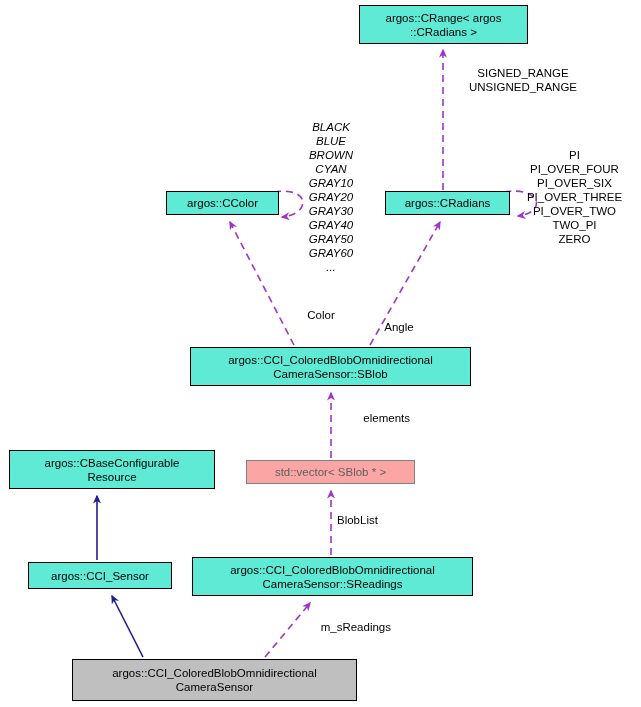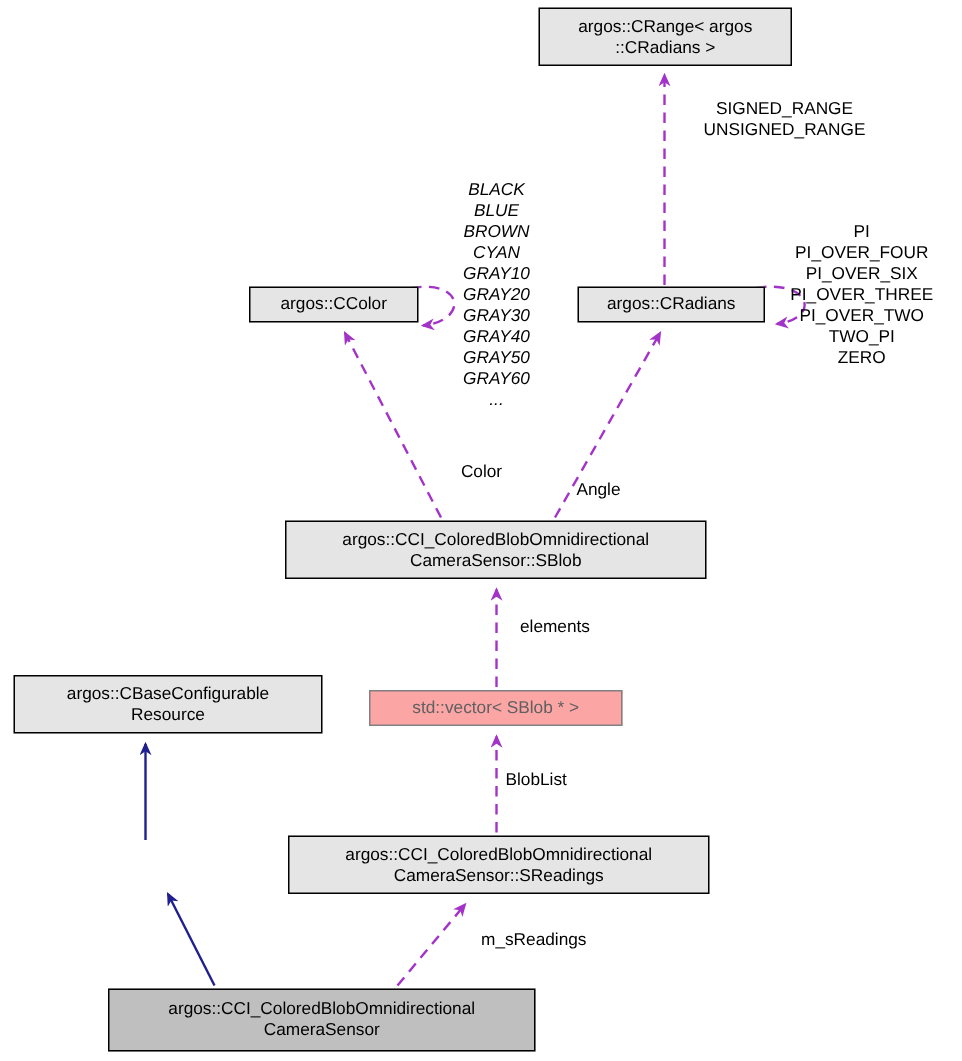--- a/index.html
+++ b/index.html
@@ -22,21 +22,21 @@
     position: absolute;
     left: 0;
     top: 0;
     width: 641px;
     height: 707px;
   }
   .node {
     position: absolute;
     box-sizing: border-box;
     border: 1px solid #000000;
-    background: #e5e5e5;
+    background: #5eead4;
     color: #000000;
     font-size: 11.5px;
     line-height: 14px;
     text-align: center;
     display: flex;
     align-items: center;
     justify-content: center;
     white-space: pre;
     letter-spacing: 0px;
   }
@@ -140,20 +140,23 @@
   <div class="node" style="left:9px; top:450px; width:206px; height:39px;">
     <span>argos::CBaseConfigurable
 Resource</span>
   </div>
 
   <div class="node" style="left:192px; top:557px; width:281px; height:39px;">
     <span>argos::CCI_ColoredBlobOmnidirectional
 CameraSensor::SReadings</span>
   </div>
 
+  <div class="node" style="left:28px; top:562px; width:144px; height:27px;">
+    <span>argos::CCI_Sensor</span>
+  </div>
 
   <div class="node current-node" style="left:72px; top:659px; width:285px; height:42px;">
     <span>argos::CCI_ColoredBlobOmnidirectional
 CameraSensor</span>
   </div>
 
   <div class="edge-label" style="left:443px; top:66px; width:160px;">SIGNED_RANGE
 UNSIGNED_RANGE</div>
 
   <div class="edge-label" style="left:286px; top:120px; width:90px;font-style:italic;">BLACK
@@ -173,19 +176,19 @@
 PI_OVER_SIX
 PI_OVER_THREE
 PI_OVER_TWO
 TWO_PI
 ZERO</div>
 
   <div class="edge-label" style="left:291px; top:308px; width:60px;">Color</div>
 
   <div class="edge-label" style="left:369px; top:320px; width:60px;">Angle</div>
 
-  <div class="edge-label" style="left:330px; top:411px; width:80px; text-align:center;">elements</div>
+  <div class="edge-label" style="left:330px; top:411px; width:80px; text-align:right;">elements</div>
 
   <div class="edge-label" style="left:337px; top:513px; width:72px; text-align:left;">BlobList</div>
 
   <div class="edge-label" style="left:281px; top:620px; width:110px; text-align:right;">m_sReadings</div>
 
 </div>
 
 </body></html>

